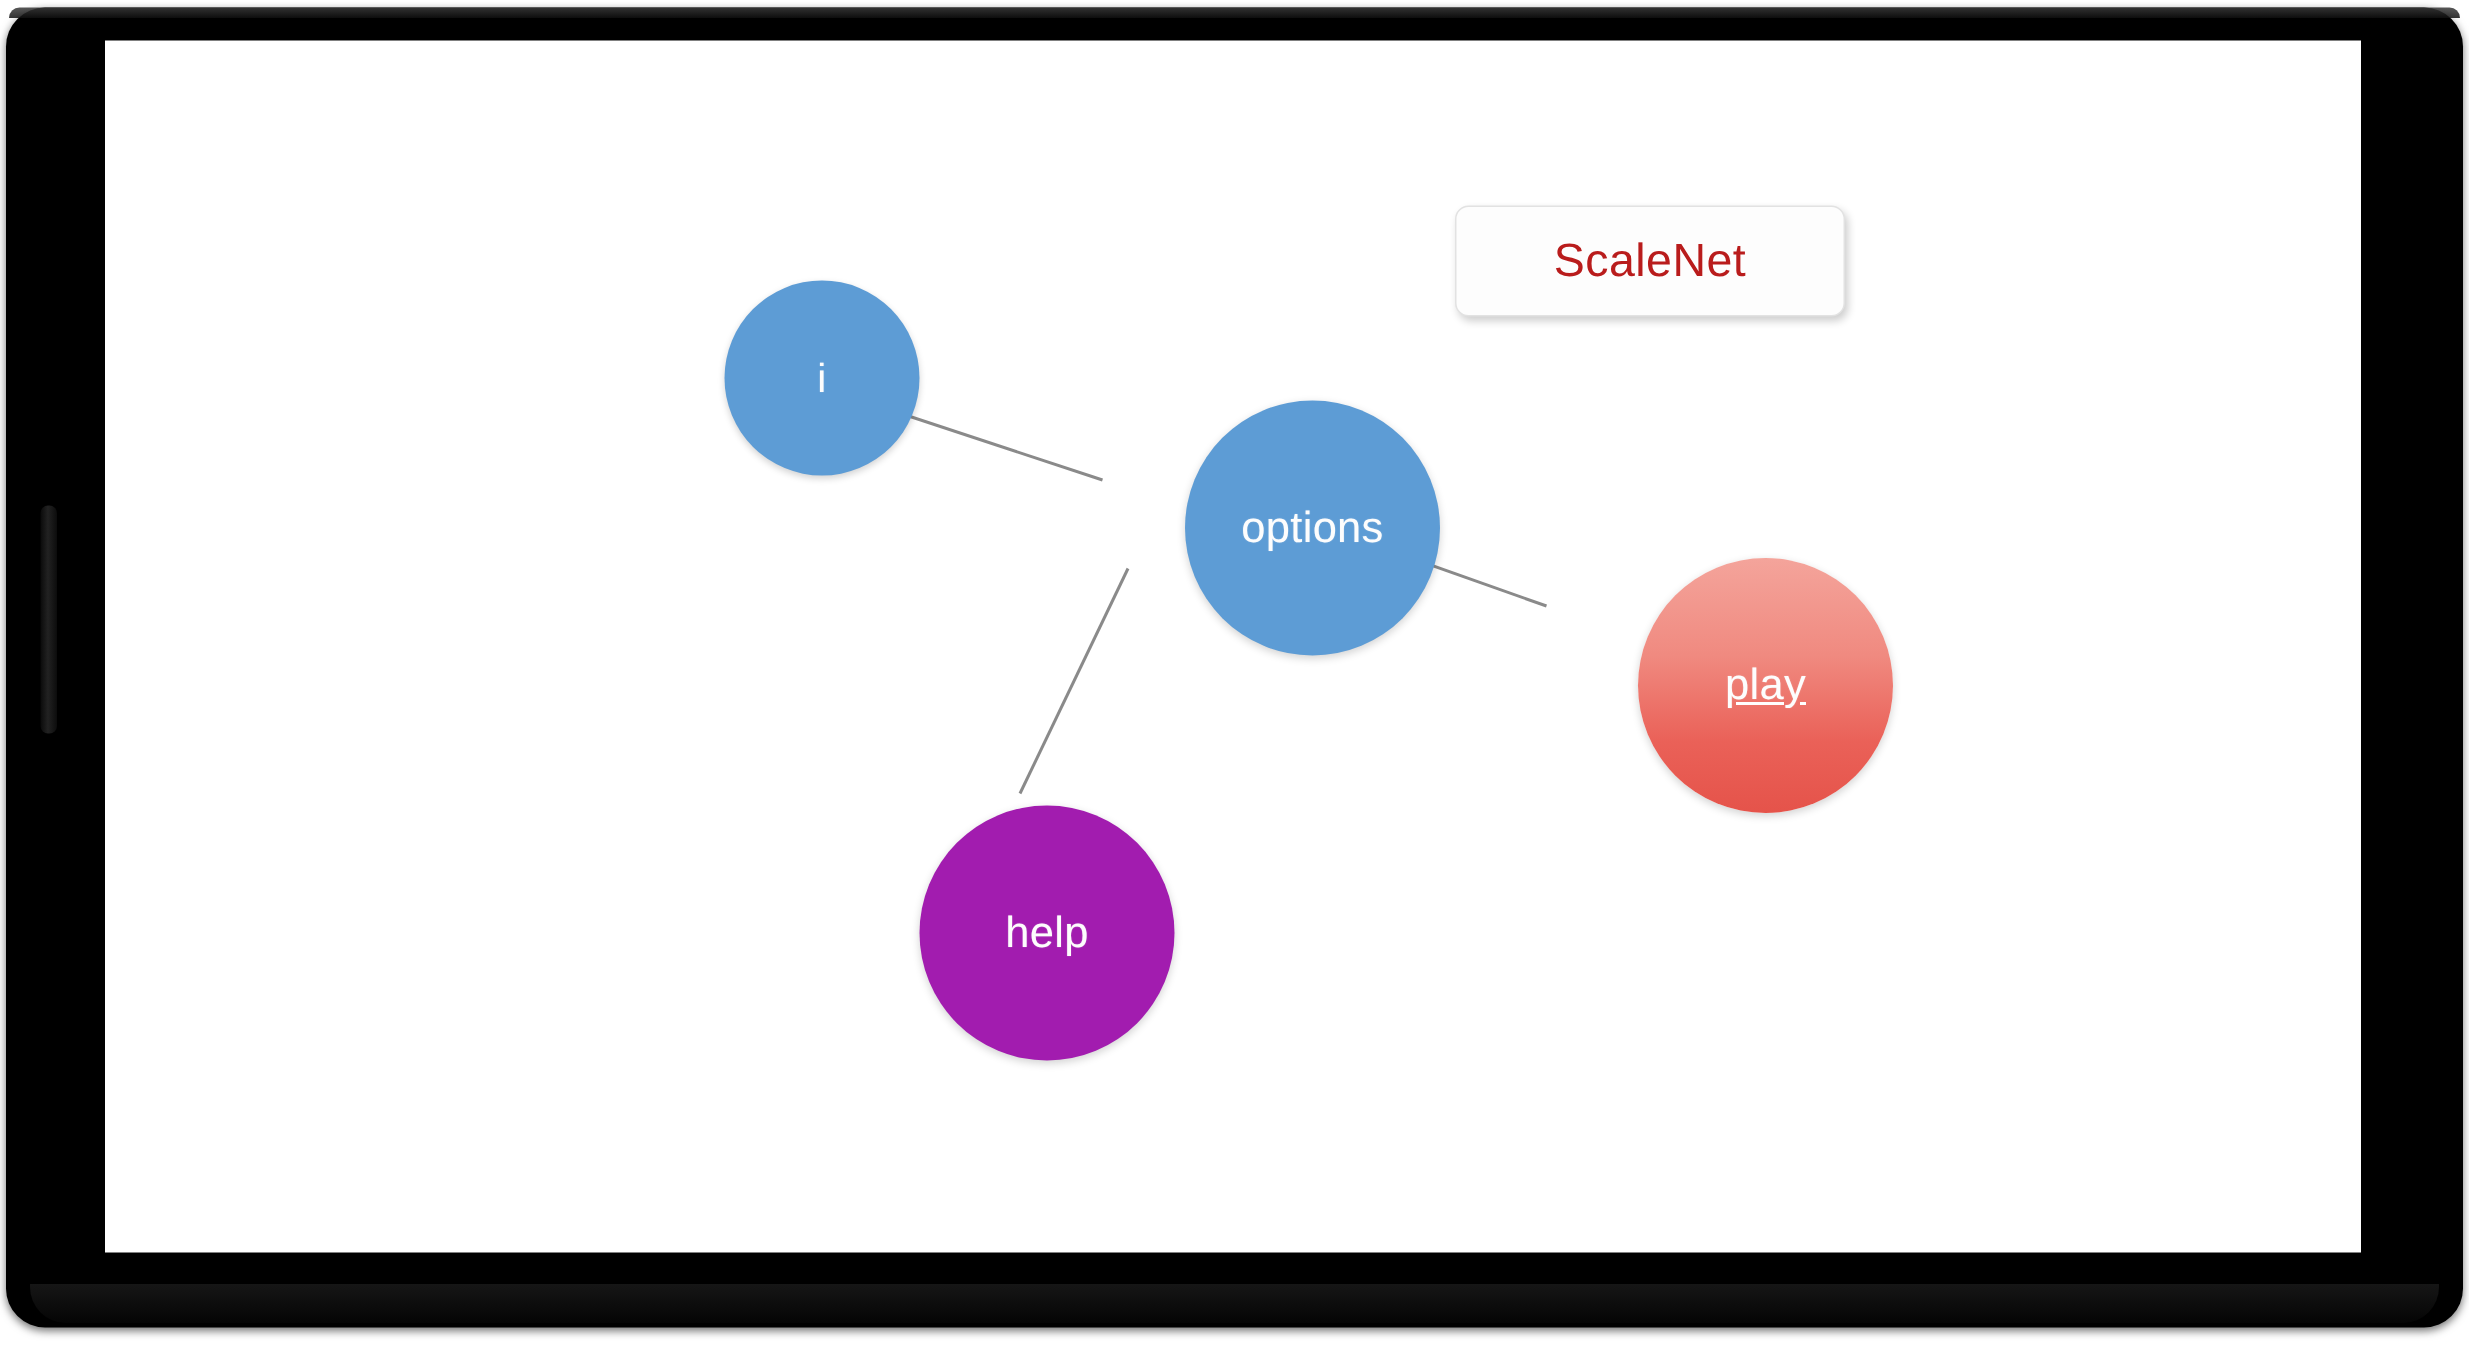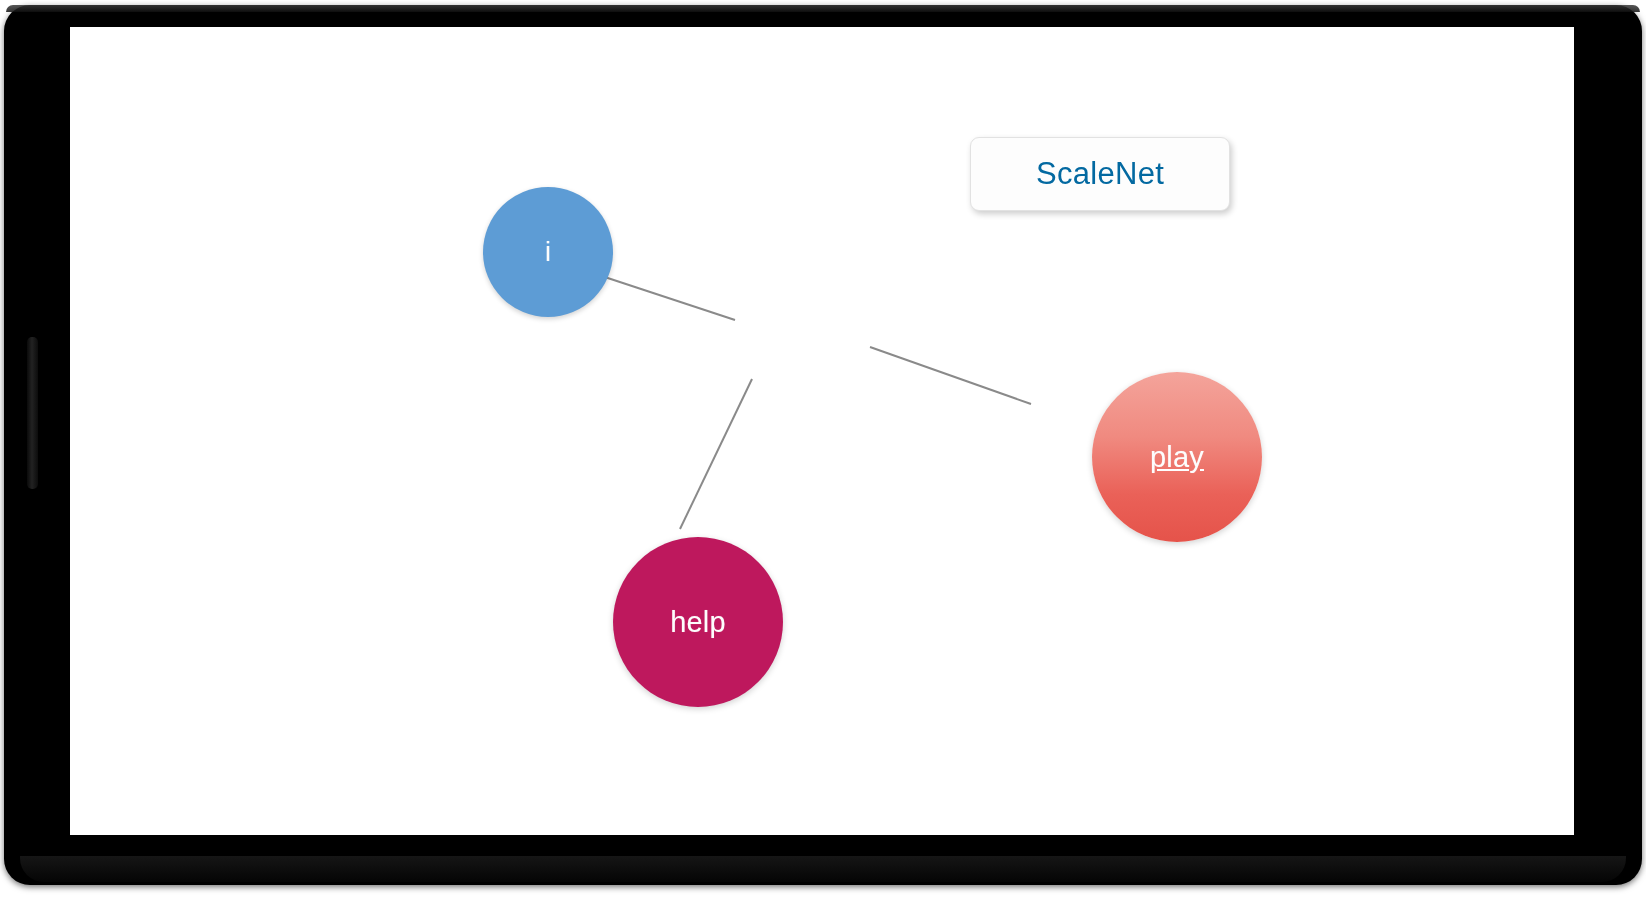--- a/index.html
+++ b/index.html
@@ -134,21 +134,21 @@
     box-shadow: 0 2px 6px rgba(0,0,0,0.18);
     text-decoration: underline;
   }
   #node-play .node-label { font-size: 29px; }
 
   #node-help {
     left: 543px;
     top: 510px;
     width: 170px;
     height: 170px;
-    background: #be185d;
+    background: #a21caf;
     box-shadow: 0 2px 6px rgba(0,0,0,0.18);
   }
   #node-help .node-label { font-size: 29px; }
 
   
   #title-chip {
     position: absolute;
     left: 900px;
     top: 110px;
     width: 258px;
@@ -156,21 +156,21 @@
     background: #fdfdfd;
     border: 1px solid #e2e2e2;
     border-radius: 9px;
     display: flex;
     align-items: center;
     justify-content: center;
     box-shadow: 2px 3px 6px rgba(0,0,0,0.20);
   }
   #title-chip .chip-label {
     font-size: 31px;
-    color: #0369a1;
+    color: #b91c1c;
     letter-spacing: 0.3px;
   }
 </style>
 </head>
 <body>
 
 <div id="device-frame">
 
   <div class="bezel-outer"></div>
   <div class="bezel-highlight-top"></div>
@@ -184,20 +184,23 @@
       <svg id="edge-layer" width="1504" height="808">
         <line x1="468" y1="228" x2="665" y2="293" stroke="#8a8a8a" stroke-width="2"></line>
         <line x1="800" y1="320" x2="961" y2="377" stroke="#8a8a8a" stroke-width="2"></line>
         <line x1="682" y1="352" x2="610" y2="502" stroke="#8a8a8a" stroke-width="2"></line>
       </svg>
 
       <div class="graph-node" id="node-i">
         <span class="node-label">i</span>
       </div>
 
+      <div class="graph-node" id="node-options">
+        <span class="node-label">options</span>
+      </div>
 
       <div class="graph-node" id="node-play">
         <span class="node-label">play</span>
       </div>
 
       <div class="graph-node" id="node-help">
         <span class="node-label">help</span>
       </div>
 
       <div id="title-chip">

